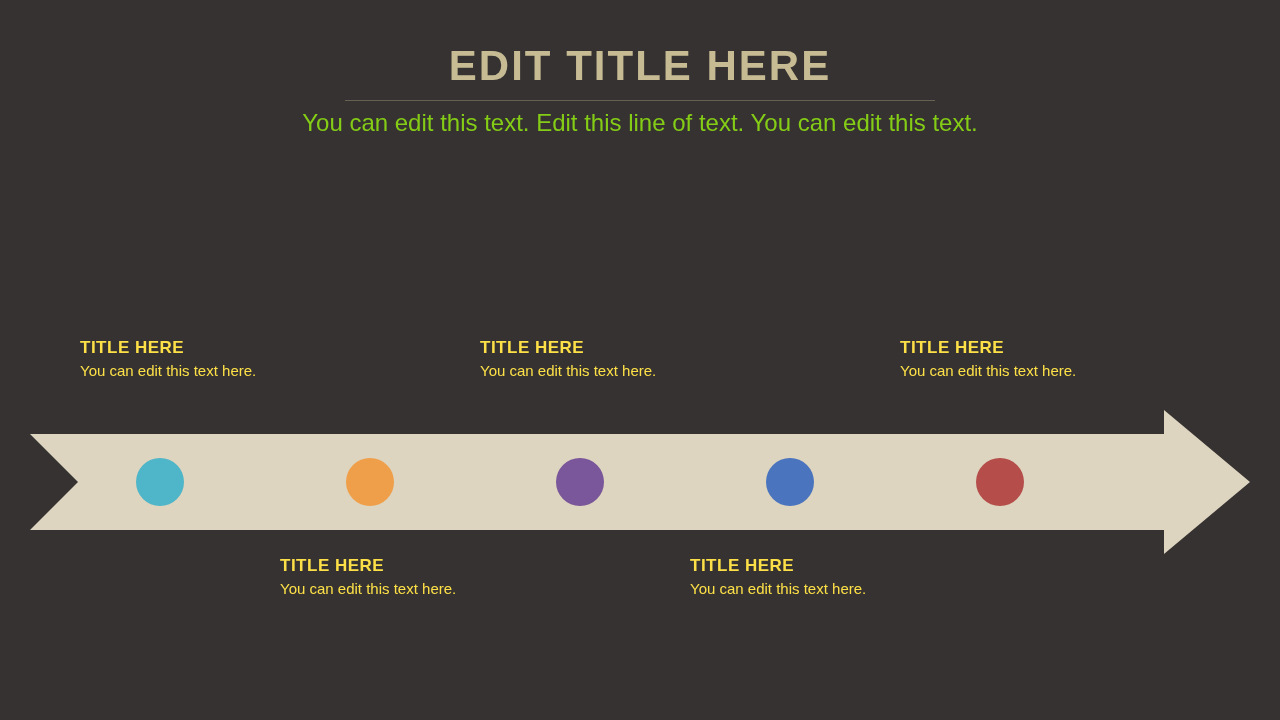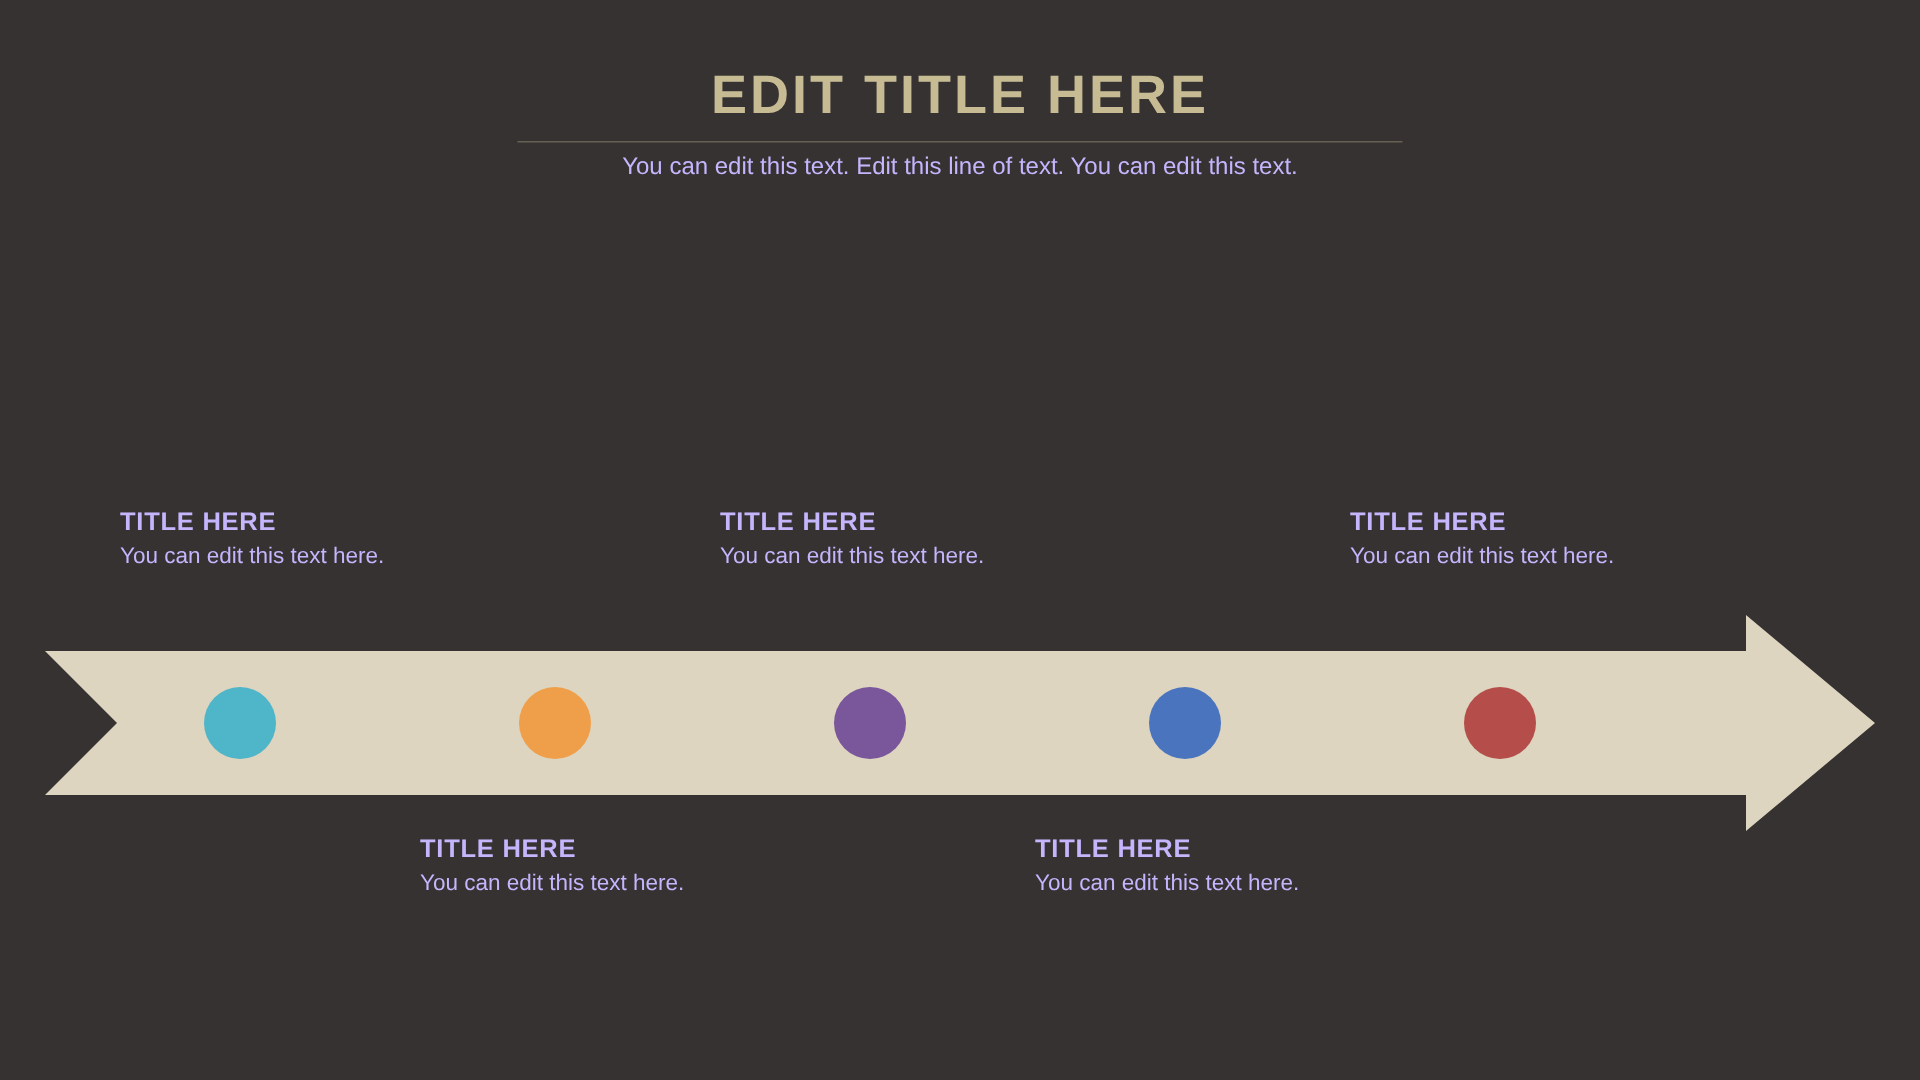--- a/index.html
+++ b/index.html
@@ -13,35 +13,35 @@
   }
 
   
   .header {
     position: absolute;
     top: 42px;
     left: 0; right: 0;
     text-align: center;
   }
   .title {
-    font-size: 36px;
+    font-size: 42px;
     font-weight: 700;
     letter-spacing: 2px;
     color: #c7bb94;
   }
   .title-rule {
     width: 590px;
     height: 1px;
     background: rgba(199,187,148,0.35);
     margin: 10px auto 8px auto;
   }
   .subtitle {
-    font-size: 16px;
+    font-size: 24px;
     font-weight: 400;
-    color: #c4b5fd;
+    color: #84cc16;
   }
 
   
   .arrow-wrap {
     position: absolute;
     left: 30px;
     top: 434px;
     width: 1220px;
     height: 96px;
   }
@@ -58,21 +58,21 @@
     height: 48px;
     border-radius: 50%;
     top: 24px;
     transform: translateX(-50%);
   }
 
   
   .step {
     position: absolute;
     width: 190px;
-    color: #c4b5fd;
+    color: #fde047;
   }
   .step-title {
     font-size: 17px;
     font-weight: 700;
     letter-spacing: 0.5px;
     margin-bottom: 4px;
   }
   .step-body {
     font-size: 15px;
     line-height: 1.25;

